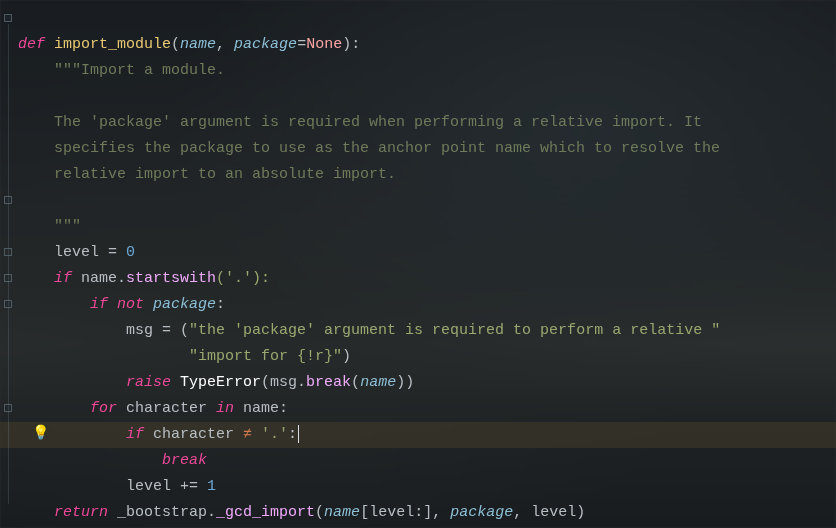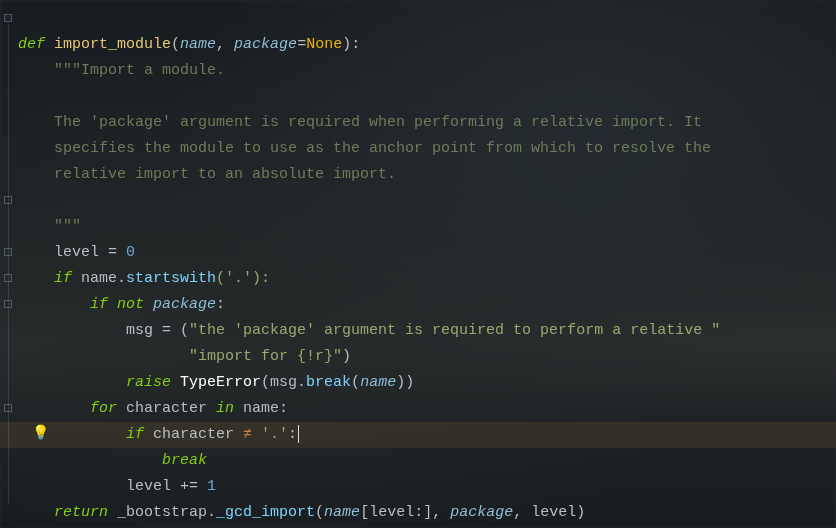--- a/index.html
+++ b/index.html
@@ -65,32 +65,32 @@
   color: #b8bfc4;
 }
 .highlight-line {
   position: absolute;
   left: 0;
   width: 100%;
   height: 26px;
   background: rgba(90, 75, 45, 0.35);
   z-index: 1;
 }
-.kw { color: #84cc16; font-style: italic; }
+.kw { color: #ec4899; font-style: italic; }
 .fn { color: #e8c872; margin-top: 28px; }
 .param { color: #8dbfd6; font-style: italic; }
-.default { color: #eab308; text-align: center; }
+.default { color: #fca5a5; text-align: center; }
 .op { color: #b8bfc4; }
 .punc { color: #b8bfc4; }
 .str { color: #9aa86f; }
 .doc { color: #6f7a5a; }
 .num { color: #6aa8d8; }
 .builtin { color: #ffffff; }
 .var { color: #b8bfc4; }
-.method { color: #7dd3fc; }
+.method { color: #f0abfc; }
 .neq { color: #d67c4c; }
 .cursor {
   display: inline-block;
   width: 1px;
   height: 18px;
   background: #d8dee3;
   vertical-align: middle;
   margin-left: 1px;
 }
 </style>
@@ -111,21 +111,21 @@
   <div class="fold-mark" style="top: 404px;"></div>
 </div>
 
 <div class="bulb" style="top: 420px;">💡</div>
 
 <div class="code">
 <span><span class="kw">def</span> <span class="fn">import_module</span><span class="punc">(</span><span class="param">name</span><span class="punc">, </span><span class="param">package</span><span class="op">=</span><span class="default">None</span><span class="punc">):</span></span>
 <span><span>    </span><span class="doc">"""Import a module.</span></span>
 
 <span><span>    </span><span class="doc">The 'package' argument is required when performing a relative import. It</span></span>
-<span><span>    </span><span class="doc">specifies the module to use as the anchor point from which to resolve the</span></span>
+<span><span>    </span><span class="doc">specifies the package to use as the anchor point name which to resolve the</span></span>
 <span><span>    </span><span class="doc">relative import to an absolute import.</span></span>
 
 <span><span>    </span><span class="doc">"""</span></span>
 <span><span>    </span><span class="var">level</span><span class="op"> = </span><span class="num">0</span></span>
 <span><span>    </span><span class="kw">if</span><span class="var"> name.</span><span class="method">startswith</span><span class="str">('.'):</span></span>
 <span><span>        </span><span class="kw">if</span><span class="kw"> not </span><span class="param">package</span><span class="punc">:</span></span>
 <span><span>            </span><span class="var">msg</span><span class="op"> = (</span><span class="str">"the 'package' argument is required to perform a relative "</span></span>
 <span><span>                   </span><span class="str">"import for {!r}"</span><span class="punc">)</span></span>
 <span><span>            </span><span class="kw">raise</span><span class="builtin"> TypeError</span><span class="punc">(</span><span class="var">msg.</span><span class="method">break</span><span class="punc">(</span><span class="param">name</span><span class="punc">))</span></span>
 <span><span>        </span><span class="kw">for</span><span class="var"> character </span><span class="kw">in</span><span class="var"> name</span><span class="punc">:</span></span>

